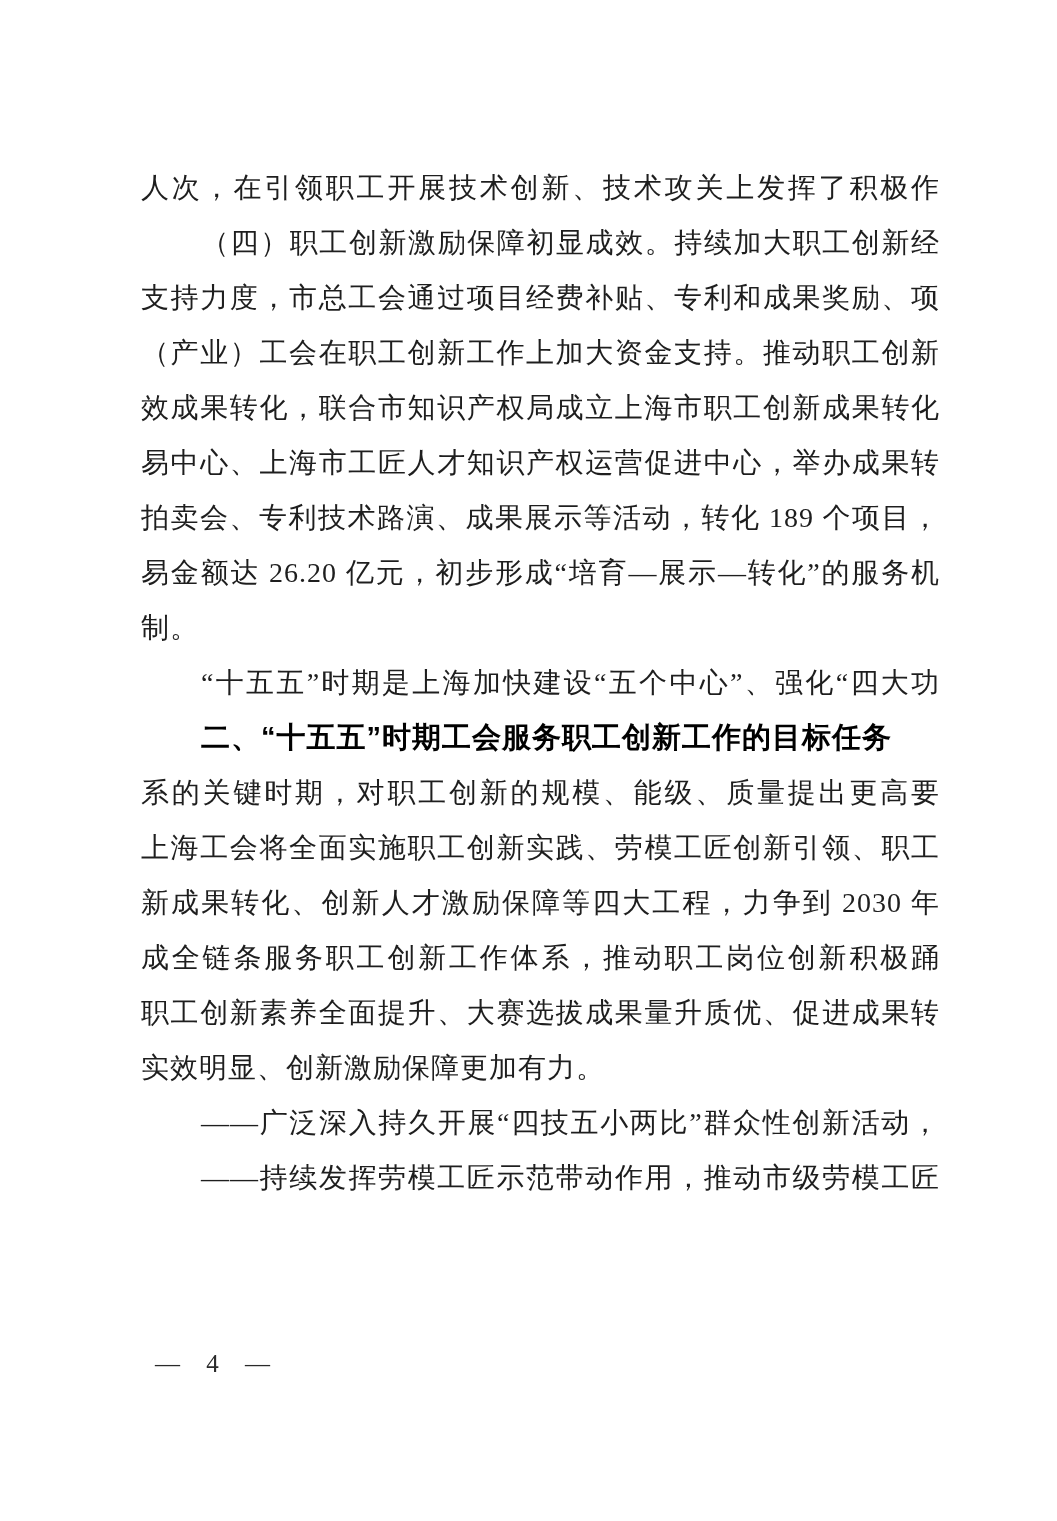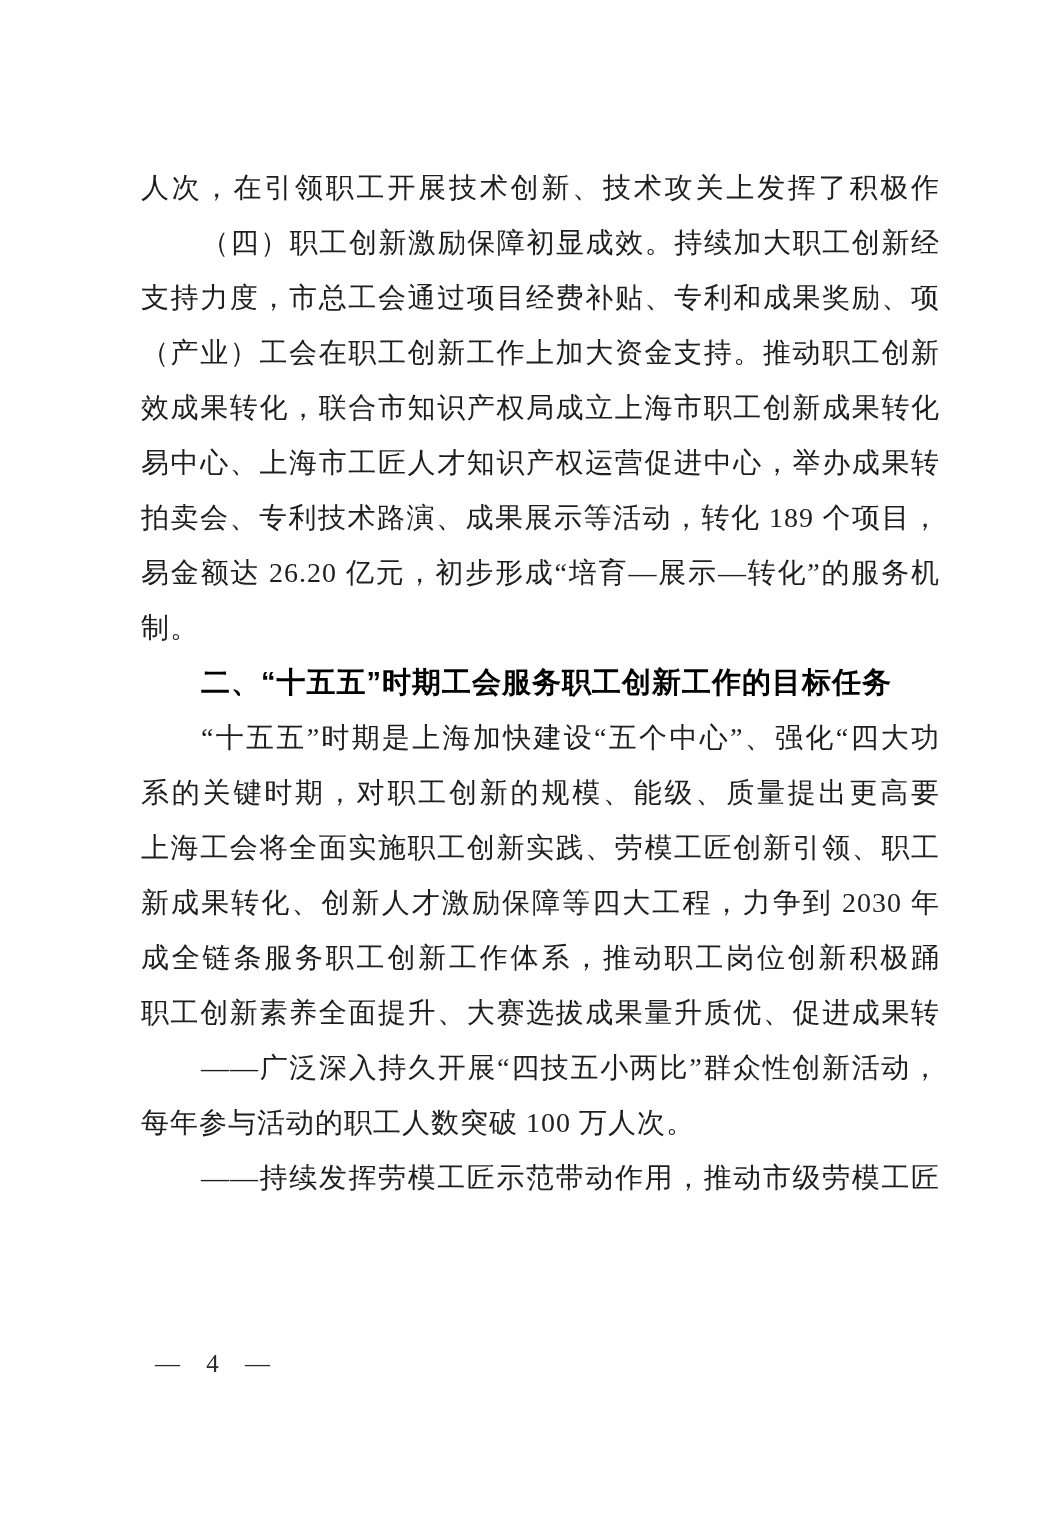--- a/index.html
+++ b/index.html
@@ -62,25 +62,25 @@
   <div class="content">
       <div class="line justify">人次，在引领职工开展技术创新、技术攻关上发挥了积极作用。</div>
       <div class="line justify indent">（四）职工创新激励保障初显成效。持续加大职工创新经费</div>
       <div class="line justify">支持力度，市总工会通过项目经费补贴、专利和成果奖励、项目</div>
       <div class="line justify">（产业）工会在职工创新工作上加大资金支持。推动职工创新创</div>
       <div class="line justify">效成果转化，联合市知识产权局成立上海市职工创新成果转化交</div>
       <div class="line justify">易中心、上海市工匠人才知识产权运营促进中心，举办成果转化</div>
       <div class="line justify">拍卖会、专利技术路演、成果展示等活动，转化 189 个项目，交</div>
       <div class="line justify">易金额达 26.20 亿元，初步形成“培育—展示—转化”的服务机</div>
       <div class="line">制。</div>
+      <div class="line justify indent">“十五五”时期是上海加快建设“五个中心”、强化“四大功</div>
       <div class="line indent heading">二、“十五五”时期工会服务职工创新工作的目标任务</div>
-      <div class="line justify indent">“十五五”时期是上海加快建设“五个中心”、强化“四大功</div>
       <div class="line justify">系的关键时期，对职工创新的规模、能级、质量提出更高要求。</div>
       <div class="line justify">上海工会将全面实施职工创新实践、劳模工匠创新引领、职工创</div>
       <div class="line justify">新成果转化、创新人才激励保障等四大工程，力争到 2030 年形</div>
       <div class="line justify">成全链条服务职工创新工作体系，推动职工岗位创新积极踊跃、</div>
       <div class="line justify">职工创新素养全面提升、大赛选拔成果量升质优、促进成果转化</div>
+      <div class="line">实效明显、创新激励保障更加有力。</div>
       <div class="line justify indent">——广泛深入持久开展“四技五小两比”群众性创新活动，</div>
-      <div class="line">每年参与活动的职工人数突破 100 万人次。</div>
       <div class="line justify indent">——持续发挥劳模工匠示范带动作用，推动市级劳模工匠创</div>
     </div>
   <div class="footer">— 4 —</div>
 </div>
 
 </body></html>

